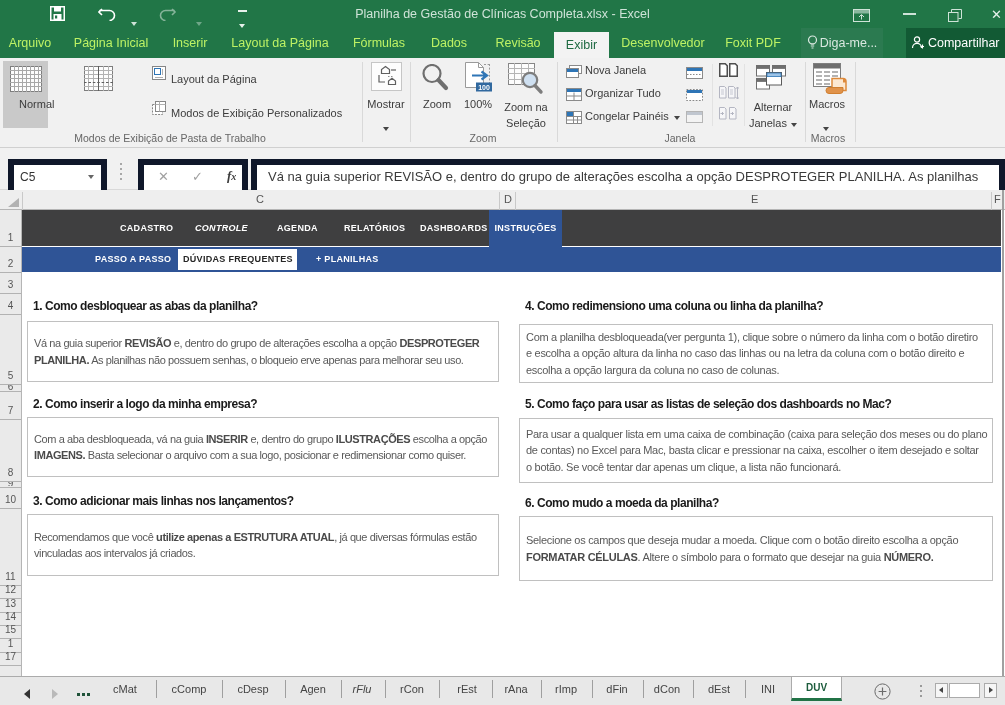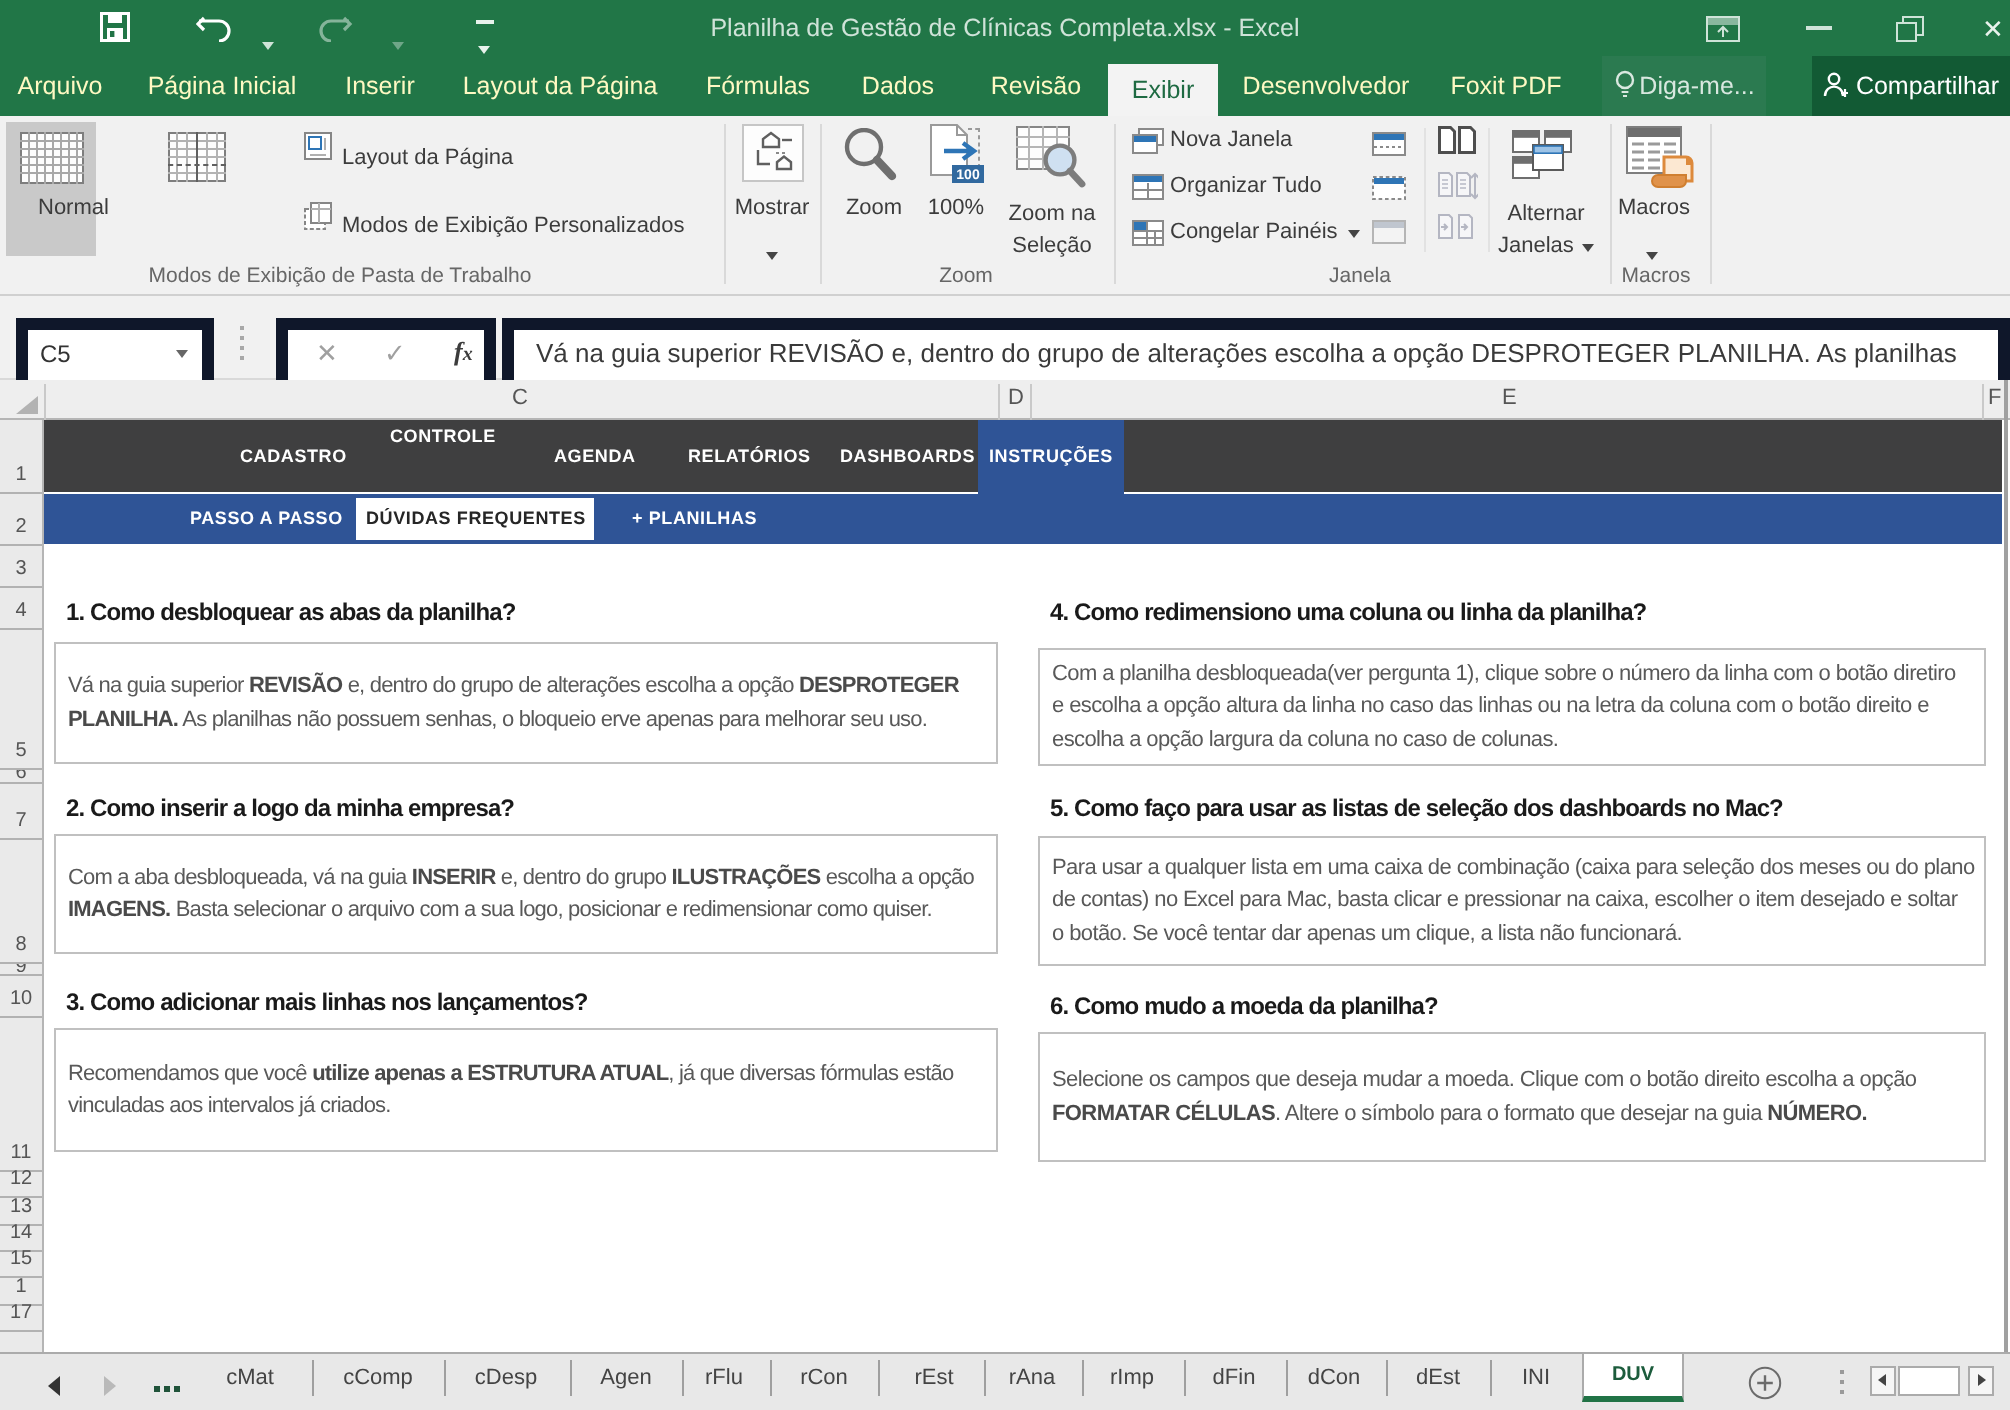--- a/index.html
+++ b/index.html
@@ -6,21 +6,21 @@
   html,body { width:1005px; height:705px; overflow:hidden; }
   body { font-family:"Liberation Sans", sans-serif; position:relative; background:#fff; }
   .abs { position:absolute; }
 
   
   #titlebar { left:0; top:0; width:1005px; height:28px; background:#217647; }
   #title { width:100%; text-align:center; top:7px; color:#cfe3d8; font-size:12.5px; }
 
   
   #menubar { left:0; top:28px; width:1005px; height:30px; background:#217647; }
-  .mtab { position:absolute; top:0; height:30px; line-height:30px; color:#fef9c3; font-size:12.5px; text-align:center; }
+  .mtab { position:absolute; top:0; height:30px; line-height:30px; color:#bef264; font-size:12.5px; text-align:center; }
   #tab-exibir { background:#f3f3f3; color:#1e6a42; top:4px !important; height:26px; line-height:26px; }
   #digame { background:#2b7a50; color:#d9e8e0; }
   #share { background:#125a34; color:#fff; }
 
   
   #ribbon { left:0; top:58px; width:1005px; height:90px; background:#f1f1f1; border-bottom:1px solid #d0d0d0; }
   .rsep { position:absolute; top:4px; height:80px; width:1px; background:#d9d9d9; }
   .rlabel { position:absolute; top:74px; width:200px; text-align:center; font-size:10.5px; color:#666; }
   .rtext { font-size:11px; color:#3c3c3c; }
   #btn-normal { background:#c9c9c9; }
@@ -358,21 +358,21 @@
     <div class="rline" style="top:442px;"></div>
     <div class="rnum" style="top:441px;">17</div>
     <div class="rline" style="top:455px;"></div>
   </div>
 
   <div class="abs" style="left:22px;top:0;width:979px;height:36px;background:#3f3f40;"></div>
   <div class="abs" style="left:22px;top:37px;width:979px;height:25px;background:#2f5496;"></div>
 
   <div class="abs" style="left:489px;top:0;width:73px;height:62px;background:#2f5496;"></div>
   <div class="abs darknav" style="left:120px;top:13px;">CADASTRO</div>
-  <div class="abs darknav" style="left:195px;top:3px;width:50px;">CONTROLE</div>
+  <div class="abs darknav" style="left:195px;top:13px;width:50px;font-style:italic;">CONTROLE</div>
   <div class="abs darknav" style="left:277px;top:13px;">AGENDA</div>
   <div class="abs darknav" style="left:344px;top:13px;">RELATÓRIOS</div>
   <div class="abs darknav" style="left:420px;top:13px;">DASHBOARDS</div>
   <div class="abs darknav" style="left:489px;top:13px;width:73px;text-align:center;">INSTRUÇÕES</div>
 
   <div class="abs bluenav" style="left:95px;top:44px;">PASSO A PASSO</div>
   <div class="abs" style="left:178px;top:39px;width:119px;height:21px;background:#fff;"></div>
   <div class="abs bluenav" style="left:183px;top:44px;color:#262626;">DÚVIDAS FREQUENTES</div>
   <div class="abs bluenav" style="left:316px;top:44px;">+ PLANILHAS</div>
 
@@ -414,21 +414,21 @@
   <div class="abs" style="left:52px;top:8px;"><span class="tright"></span></div>
   <div class="abs" style="left:77px;top:16px;width:3px;height:3px;background:#20533a;box-shadow:5px 0 0 #20533a, 10px 0 0 #20533a;"></div>
   <div class="stab" style="left:100px;width:50px;">cMat</div>
     <div class="sdiv" style="left:156px;"></div>
   <div class="stab" style="left:161px;width:56px;">cComp</div>
     <div class="sdiv" style="left:222px;"></div>
   <div class="stab" style="left:227px;width:52px;">cDesp</div>
     <div class="sdiv" style="left:285px;"></div>
   <div class="stab" style="left:290px;width:46px;">Agen</div>
     <div class="sdiv" style="left:341px;"></div>
-  <div class="stab" style="left:344px;width:36px;">rFlu</div>
+  <div class="stab" style="left:344px;width:36px;font-style:italic;">rFlu</div>
     <div class="sdiv" style="left:385px;"></div>
   <div class="stab" style="left:390px;width:44px;">rCon</div>
     <div class="sdiv" style="left:439px;"></div>
   <div class="stab" style="left:445px;width:44px;">rEst</div>
     <div class="sdiv" style="left:492px;"></div>
   <div class="stab" style="left:495px;width:42px;">rAna</div>
     <div class="sdiv" style="left:541px;"></div>
   <div class="stab" style="left:544px;width:44px;">rImp</div>
     <div class="sdiv" style="left:592px;"></div>
   <div class="stab" style="left:595px;width:44px;">dFin</div>

